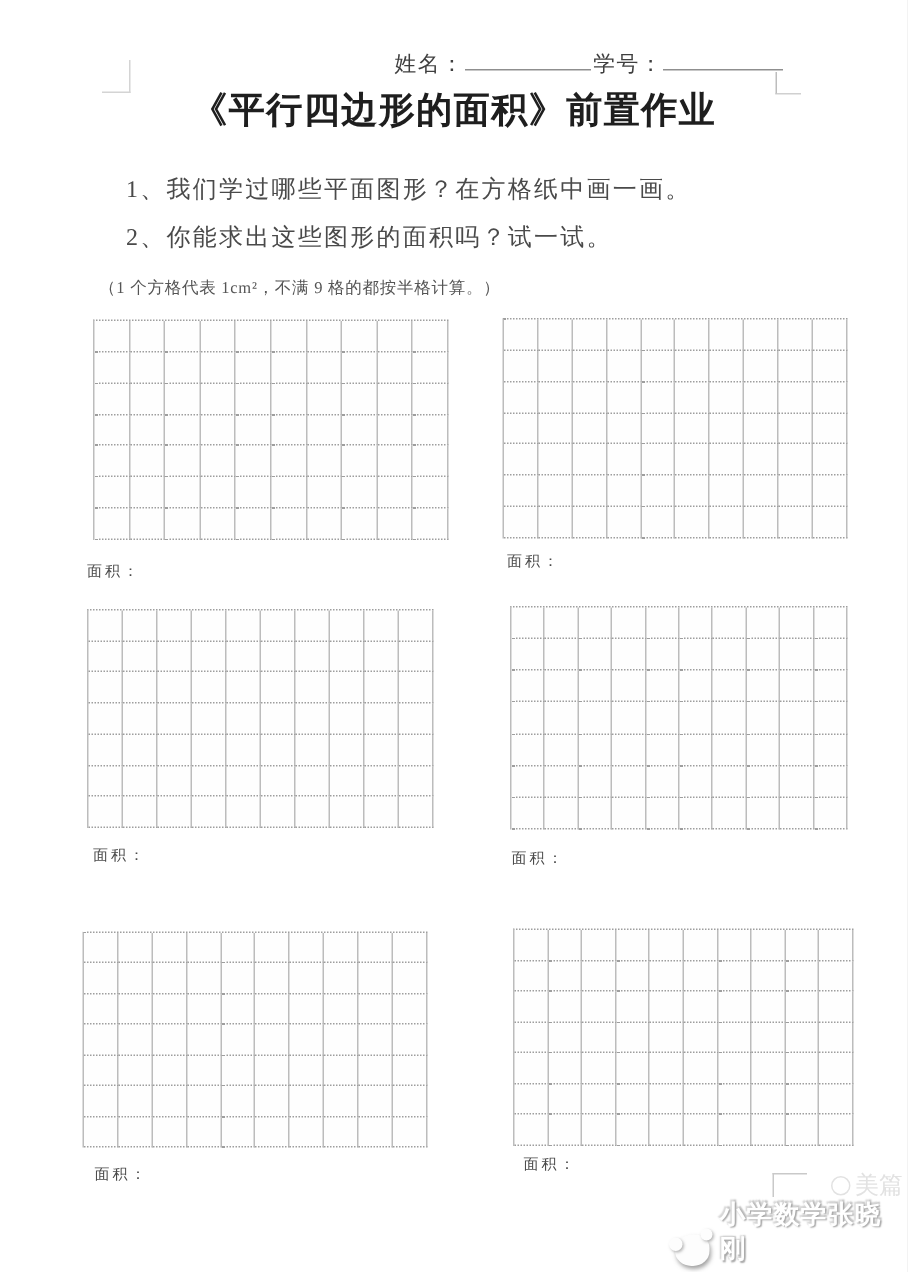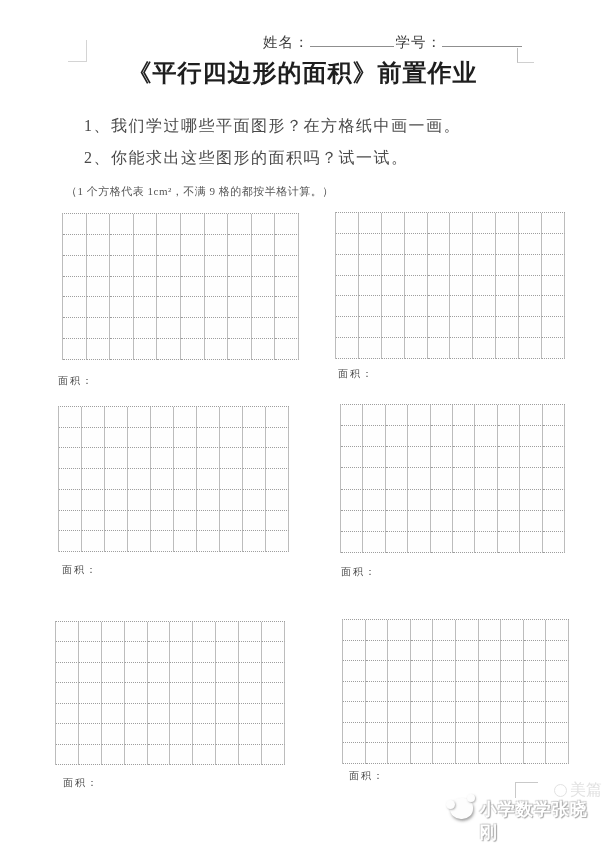--- a/index.html
+++ b/index.html
@@ -57,21 +57,21 @@
   .l2{left:338px;top:367px;}
   .l3{left:62px;top:563px;}
   .l4{left:341px;top:565px;}
   .l5{left:63px;top:776px;}
   .l6{left:349px;top:769px;}
 
   .wm-meipian{position:absolute;left:554px;top:780px;display:flex;align-items:center;
     gap:3px;color:#e2e2e2;font-size:16px;font-family:"Liberation Sans",sans-serif;}
   .mp-icon{width:11px;height:11px;border:1px solid #e2e2e2;border-radius:50%;}
 
-  .wm-author{position:absolute;left:450px;top:798px;display:flex;align-items:flex-start;gap:7px;}
+  .wm-author{position:absolute;left:450px;top:798px;display:flex;align-items:flex-end;gap:7px;}
   .paw-icon{position:relative;width:23px;height:21px;background:#fdfdfd;
     border-radius:55% 45% 50% 50%;box-shadow:1px 2px 3px rgba(145,145,145,.85);}
   .paw-icon::before{content:"";position:absolute;left:-4px;top:2px;width:9px;height:9px;
     background:#fdfdfd;border-radius:50%;box-shadow:1px 1px 2px rgba(150,150,150,.7);}
   .paw-icon::after{content:"";position:absolute;right:-2px;top:-4px;width:8px;height:8px;
     background:#fdfdfd;border-radius:50%;box-shadow:1px 1px 2px rgba(150,150,150,.7);}
   .wm-author-text{font-family:"Liberation Sans","DejaVu Sans",sans-serif;
     font-size:17px;font-weight:bold;color:#ffffff;letter-spacing:1px;
     text-shadow:1px 1px 1px #a8a8a8,-1px -1px 1px #d6d6d6,1px -1px 1px #c2c2c2;}
 </style>

